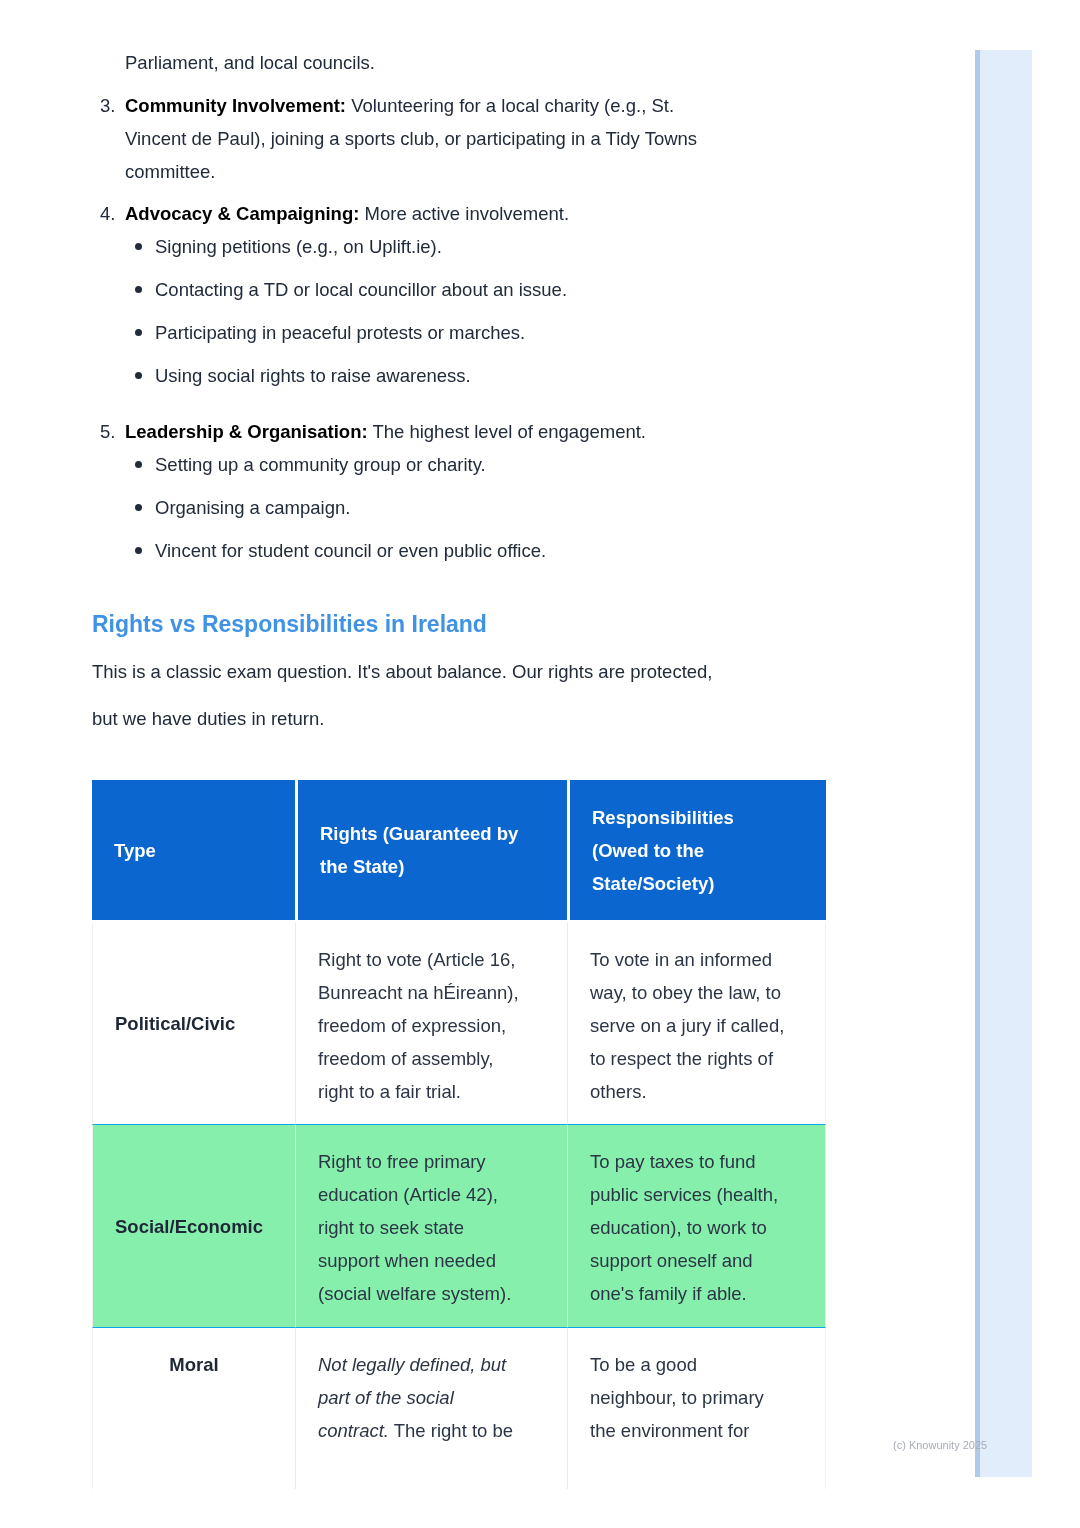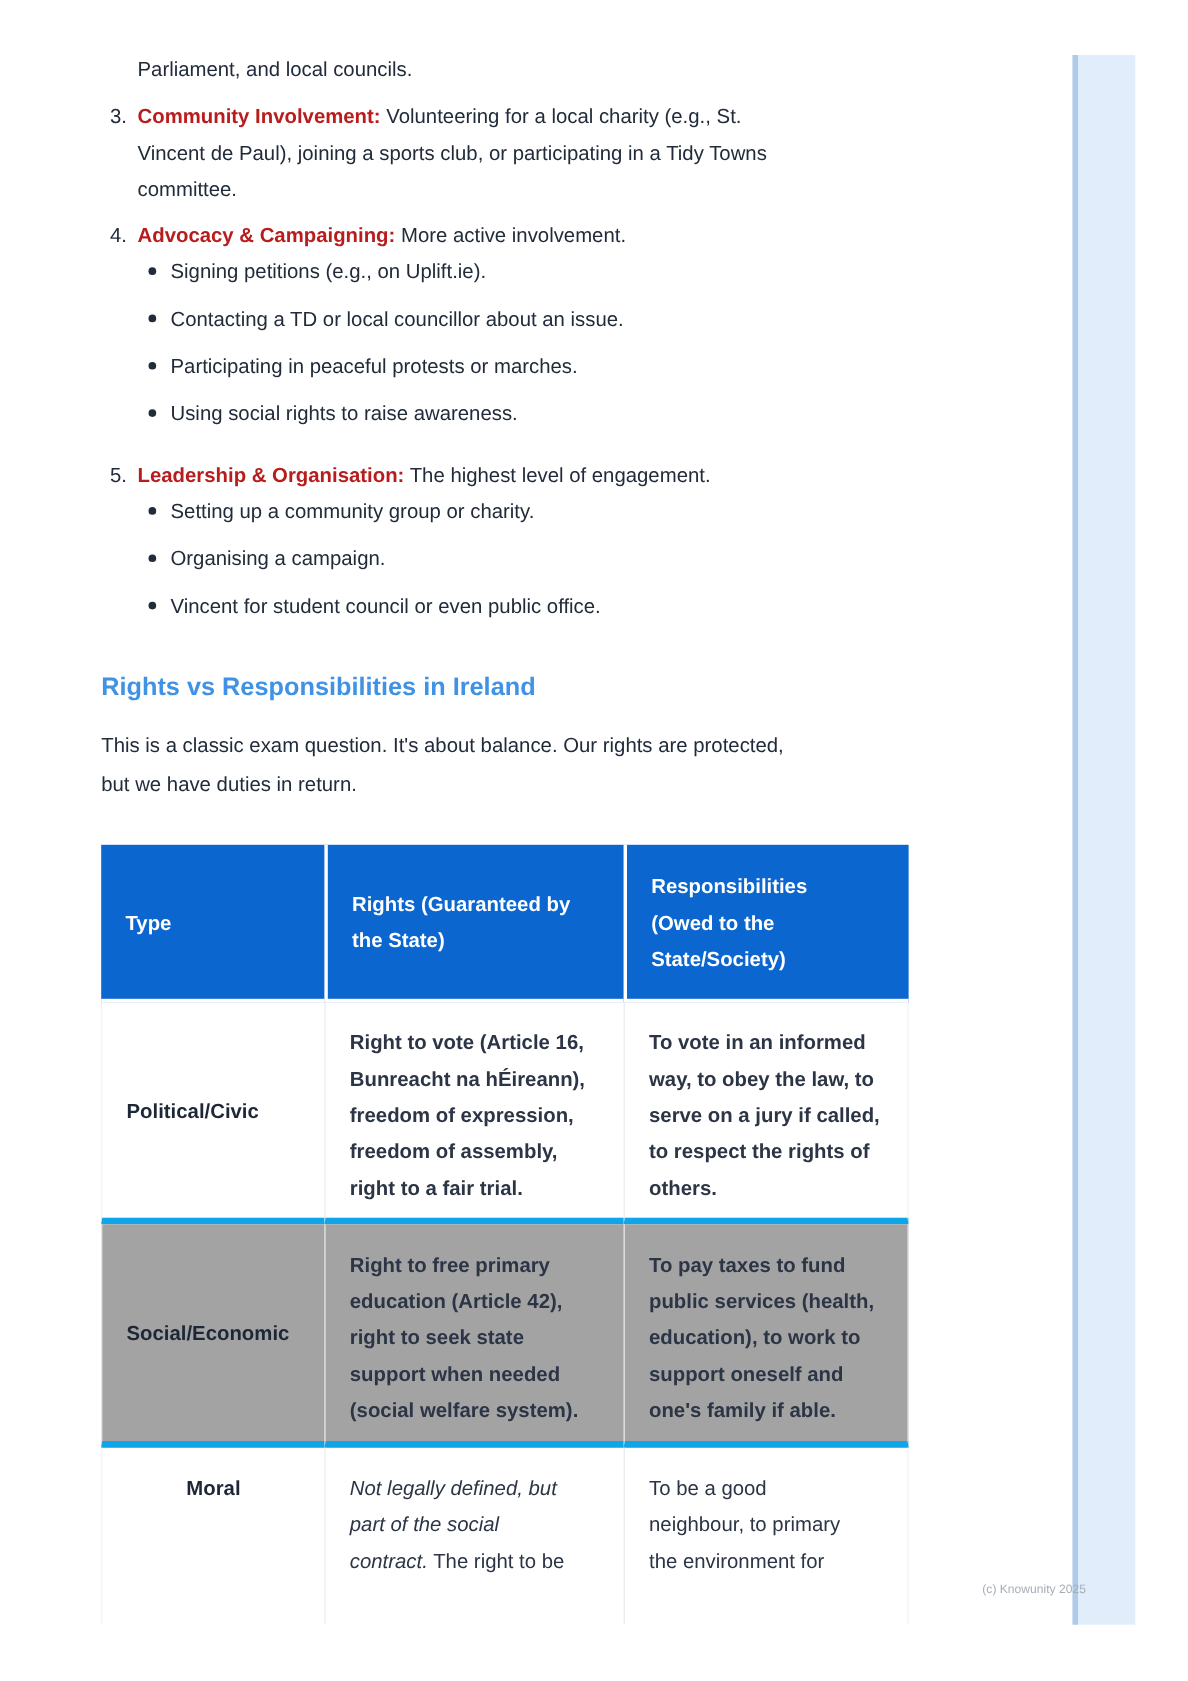--- a/index.html
+++ b/index.html
@@ -14,21 +14,21 @@
 
   .content {
     position: absolute;
     left: 92px; top: 0;
     width: 734px;
     font-size: 18.5px;
     line-height: 33px;
   }
 
   .pre { white-space: pre-line; }
-  .b { font-weight: 700; color: #b91c1c; }
+  .b { font-weight: 700; color: #000000; }
 
   .cont-line { margin: 46px 0 0 33px; }
 
   .nitem { display: flex; align-items: flex-start; }
   .nitem.item-3 { margin-top: 10px; }
   .nitem.item-4 { margin-top: 9px; }
   .nitem.item-5 { margin-top: 13px; }
   .num { margin-left: 8px; width: 25px; flex: 0 0 25px; }
   .nbody { flex: 1 1 auto; }
 
@@ -50,22 +50,22 @@
 
   h2.section-heading {
     margin-top: 31px;
     font-size: 23px;
     line-height: 33px;
     font-weight: 700;
     color: #3f92e4;
   }
 
   p.intro {
-    margin-top: 19px;
-    line-height: 35px;
+    margin-top: 7px;
+    line-height: 47px;
   }
 
   table.rr-table {
     margin-top: 38px;
     border-collapse: separate;
     border-spacing: 0;
     width: 734px;
     table-layout: fixed;
     font-size: 18.5px;
     line-height: 33px;
@@ -82,25 +82,25 @@
   }
   .rr-table th + th { border-left: 3px solid #ffffff; }
   .rr-table td {
     vertical-align: top;
     padding: 20px 22px 0 22px;
     color: #2c3545;
   }
   .rr-table td + td { border-left: 1px solid #e7eaee; }
   .rr-table td:first-child { border-left: 1px solid #eef1f4; }
   .rr-table td:last-child { border-right: 1px solid #eef1f4; }
-  .rr-table tr.r1 td, .rr-table tr.r2 td { border-bottom: 6px solid #0ea5e9; font-weight: bold; }
+  .rr-table tr.r1 td, .rr-table tr.r2 td { border-bottom: 1px solid #0ea5e9; }
   .rr-table tr.r1 td { height: 202px; }
   .rr-table tr.r2 td { height: 203px; }
   .rr-table tr.r3 td { height: 161px; }
-  .rr-table tr.r2 td { background: #a3a3a3; }
+  .rr-table tr.r2 td { background: #86efac; }
   .rr-table td.type-cell { vertical-align: middle; padding: 0 22px; font-weight: 700; color: #1d2736; }
   .rr-table tr.r3 td.type-cell { vertical-align: top; padding-top: 20px; text-align: center; }
   .it { font-style: italic; }
 
   .side-bar {
     position: absolute;
     left: 975px; top: 50px;
     width: 57px; height: 1427px;
     background: #e1edfb;
     border-left: 5px solid #afcbe9;

